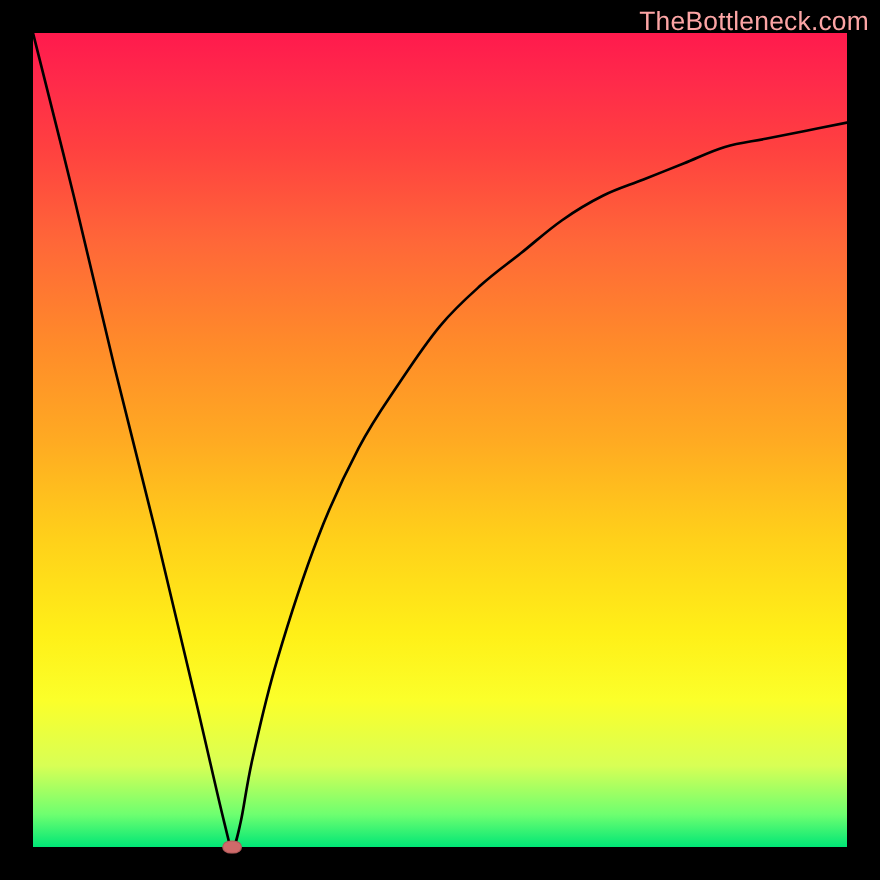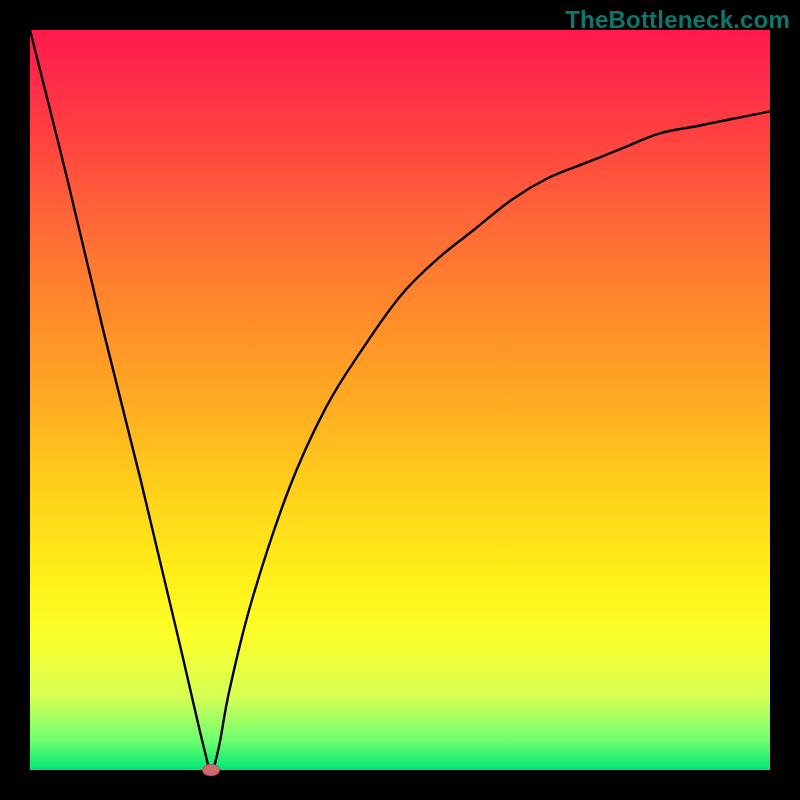--- a/index.html
+++ b/index.html
@@ -29,23 +29,23 @@
       #fbff2a 82%,
       #d8ff55 90%,
       #6eff70 96%,
       #00e676 100%
     );
   }
   .watermark {
     position: absolute;
     top: 6px;
     right: 10px;
-    color: #0f766e;
+    color: #fca5a5;
     font-size: 24px;
-    font-weight: 700;
+    font-weight: 400;
     font-family: Arial, Helvetica, sans-serif;
     letter-spacing: 0.2px;
     z-index: 5;
     text-align: center;
   }
   svg.curve {
     position: absolute;
     left: 0;
     top: 0;
     width: 740px;

